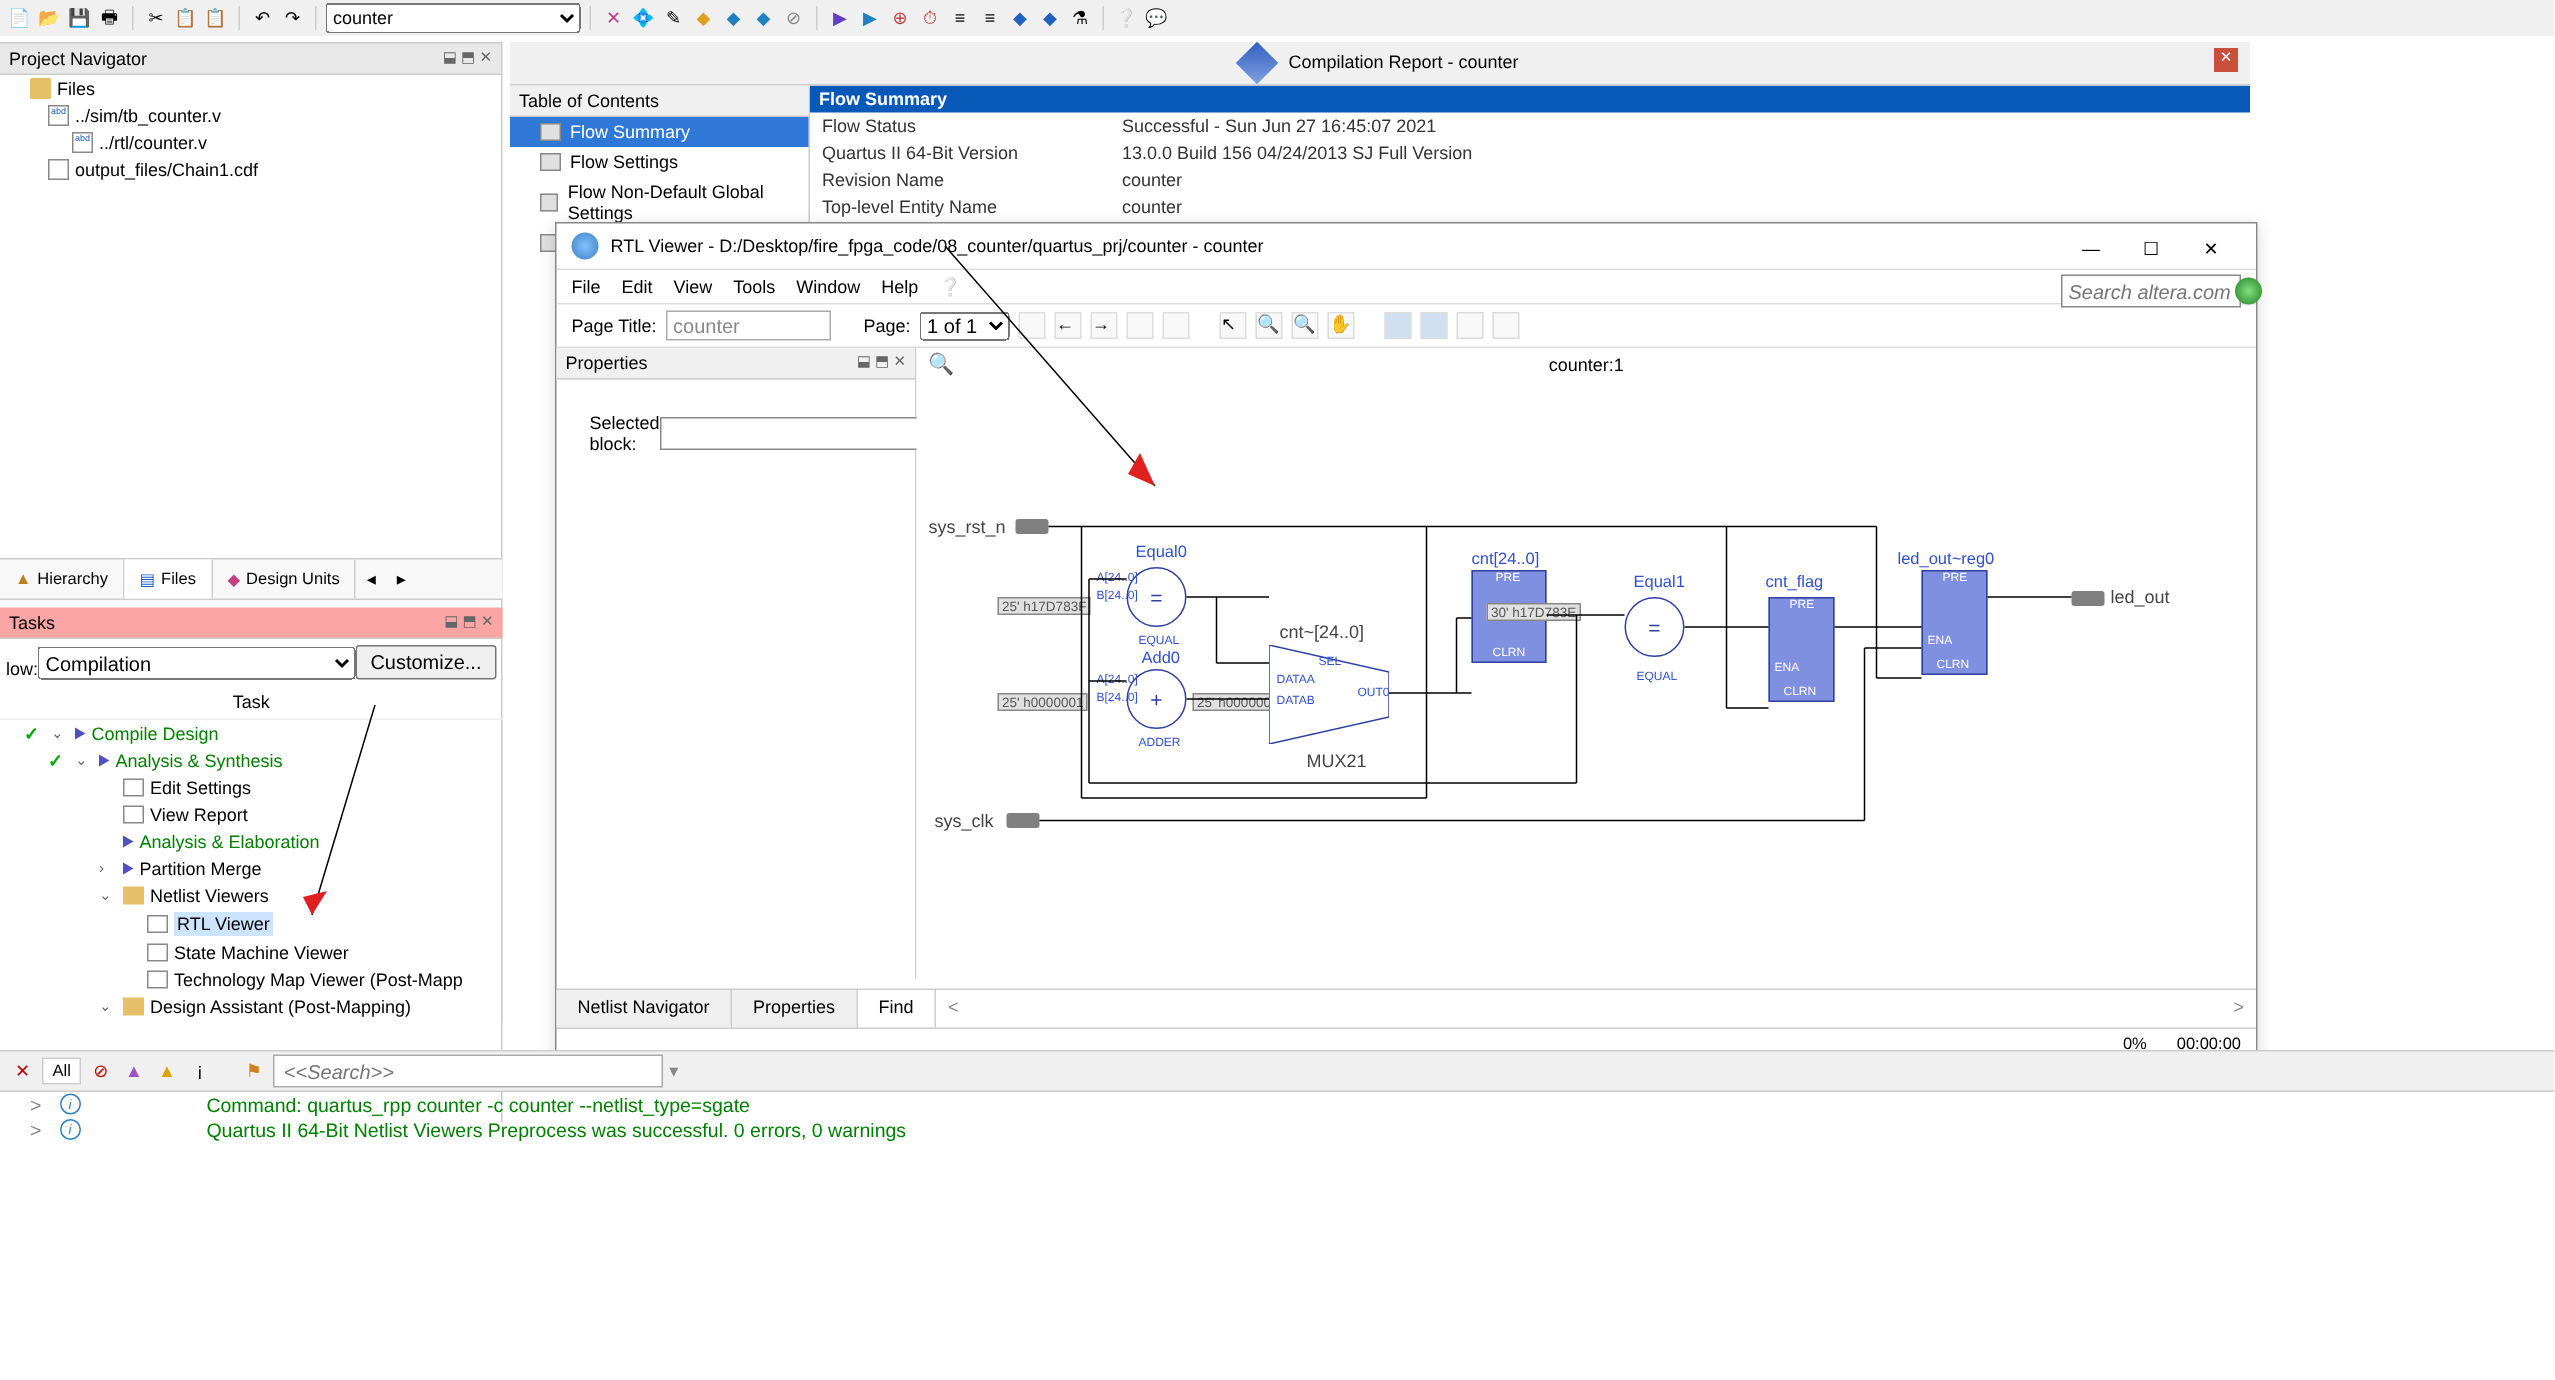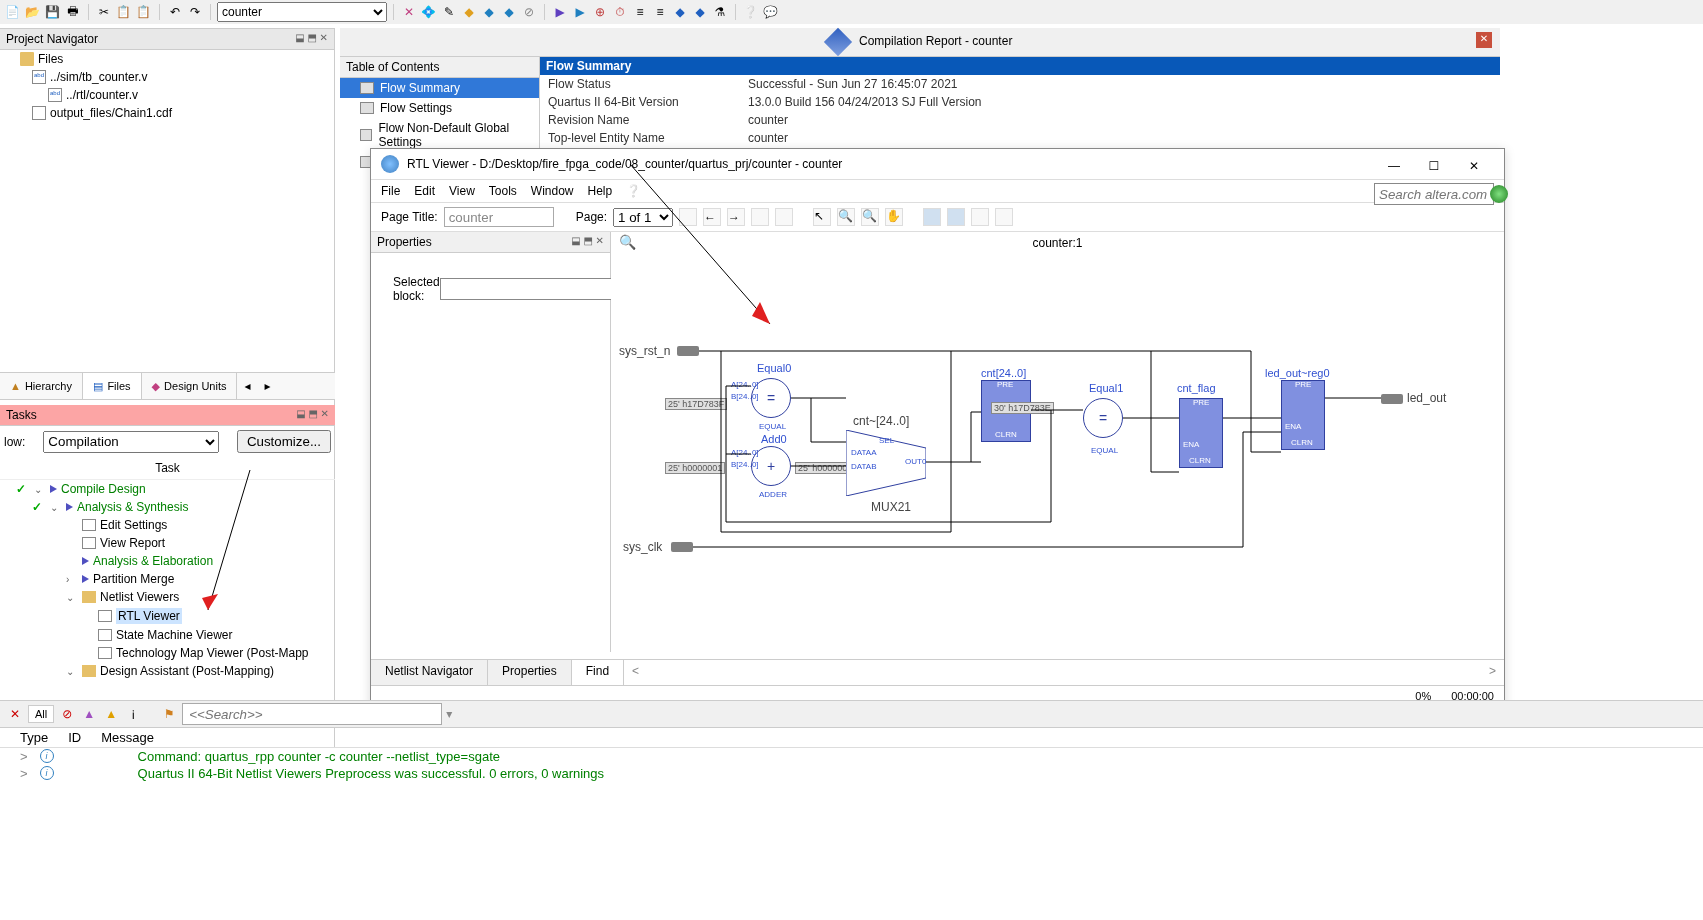--- a/index.html
+++ b/index.html
@@ -19,21 +19,21 @@
 .icon-file-v { background: #fff; border: 1px solid #888; position: relative; }
 .icon-file-v::before { content: "abd"; font-size: 6px; color: #2060c0; position: absolute; top: 1px; left: 1px; }
 
 .nav-tabs { position: absolute; bottom: 280px; left: 0; width: 335px; height: 28px; display: flex; border-top: 1px solid #ccc; border-bottom: 1px solid #ccc; background: #f8f8f8; }
 .nav-tab { padding: 4px 10px; border-right: 1px solid #ccc; display: flex; align-items: center; gap: 4px; cursor: pointer; font-size: 11px; }
 .nav-tab.active { background: #fff; }
 .nav-arrow { width: 20px; display: flex; align-items: center; justify-content: center; cursor: pointer; }
 
 .tasks-panel { position: absolute; left: 0; top: 405px; width: 335px; }
 .tasks-header { background: #fca5a5; padding: 3px 6px; border-bottom: 1px solid #ccc; display: flex; justify-content: space-between; }
-.flow-row { padding: 4px; display: flex; gap: 18px; align-items: center; }
+.flow-row { padding: 4px; display: flex; gap: 0; align-items: flex-end; }
 .flow-row select { flex: 1; height: 22px; }
 .flow-row button { padding: 2px 8px; }
 .task-header-row { text-align: center; padding: 4px; border-bottom: 1px solid #eee; }
 .task-tree { overflow-y: auto; height: 200px; border-right: 1px solid #ccc; }
 .task-item { padding: 2px 4px; display: flex; align-items: center; gap: 4px; cursor: pointer; }
 .check-green { color: #0a0; font-weight: bold; width: 14px; }
 .expand { width: 12px; font-size: 10px; color: #666; }
 .play-icon { width: 0; height: 0; border-top: 4px solid transparent; border-bottom: 4px solid transparent; border-left: 7px solid #5050c0; display: inline-block; }
 .task-label.green { color: #008000; }
 .task-label.highlighted { background: #cce4ff; padding: 1px 2px; }
@@ -492,25 +492,20 @@
   <span class="m-icon" style="color:#c00">⊘</span>
   <span class="m-icon" style="color:#a050c0">▲</span>
   <span class="m-icon" style="color:#e0a000">▲</span>
   <span class="m-icon">ℹ</span>
   <span style="width:10px"></span>
   <span class="m-icon" style="color:#d08020">⚑</span>
   <input class="msg-search" placeholder="&lt;&lt;Search&gt;&gt;" style="">
   <span style="color:#888">▾</span>
 </div>
 <div class="msg-panel">
-  <div class="msg-header">
-    <span>Type</span>
-    <span>ID</span>
-    <span>Message</span>
-  </div>
   <div class="msg-row">
     <span style="color:#888">&gt;</span>
     <span class="msg-info-icon">i</span>
     <span style="width:60px"></span>
     <span class="msg-text green">Command: quartus_rpp counter -c counter --netlist_type=sgate</span>
   </div>
   <div class="msg-row">
     <span style="color:#888">&gt;</span>
     <span class="msg-info-icon">i</span>
     <span style="width:60px"></span>

